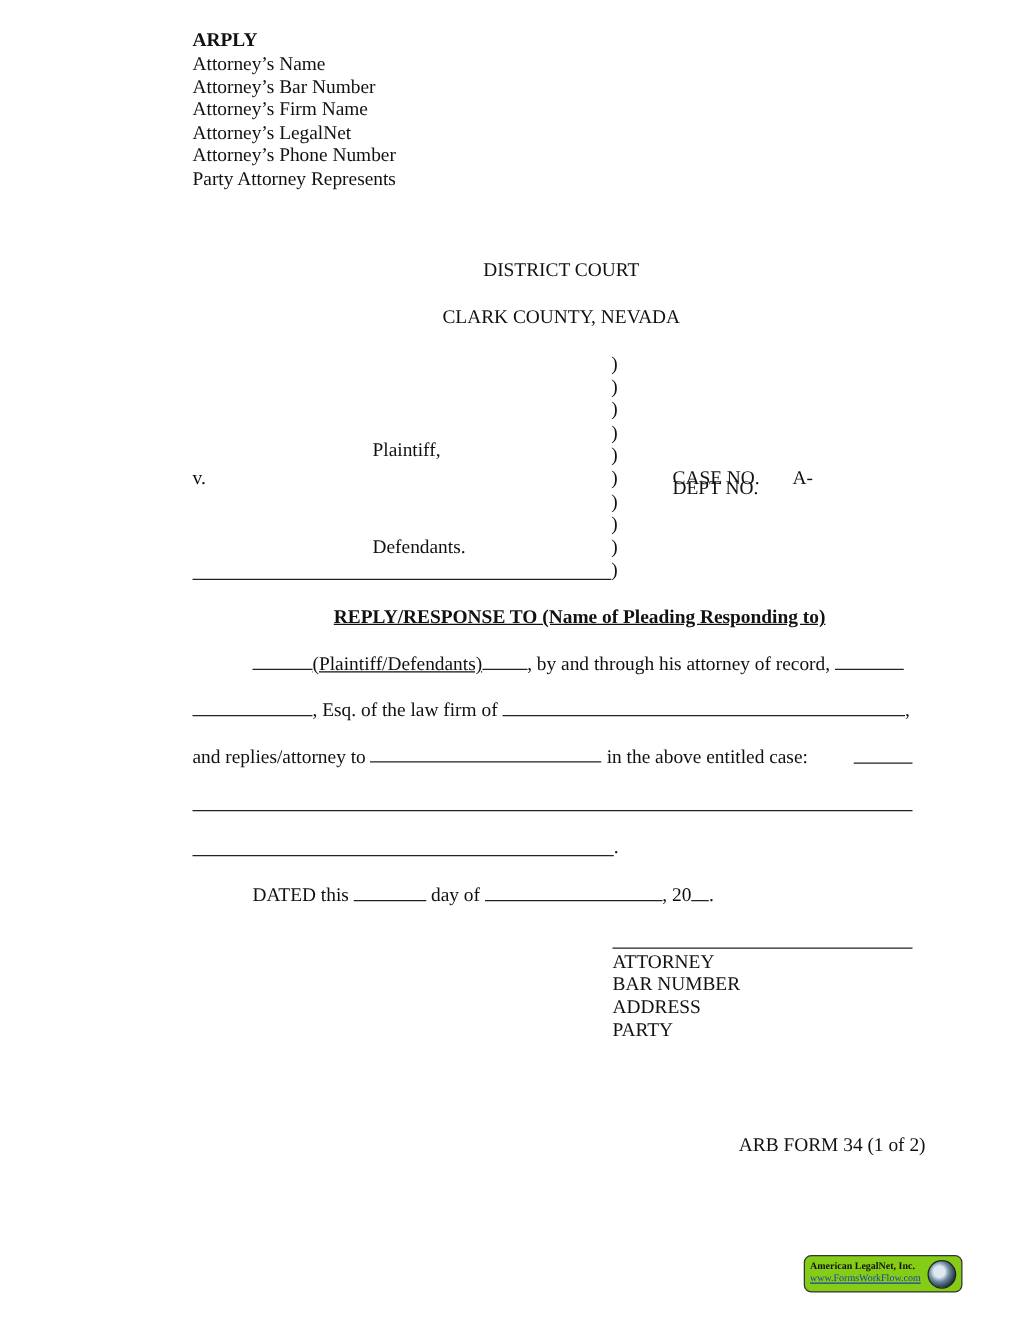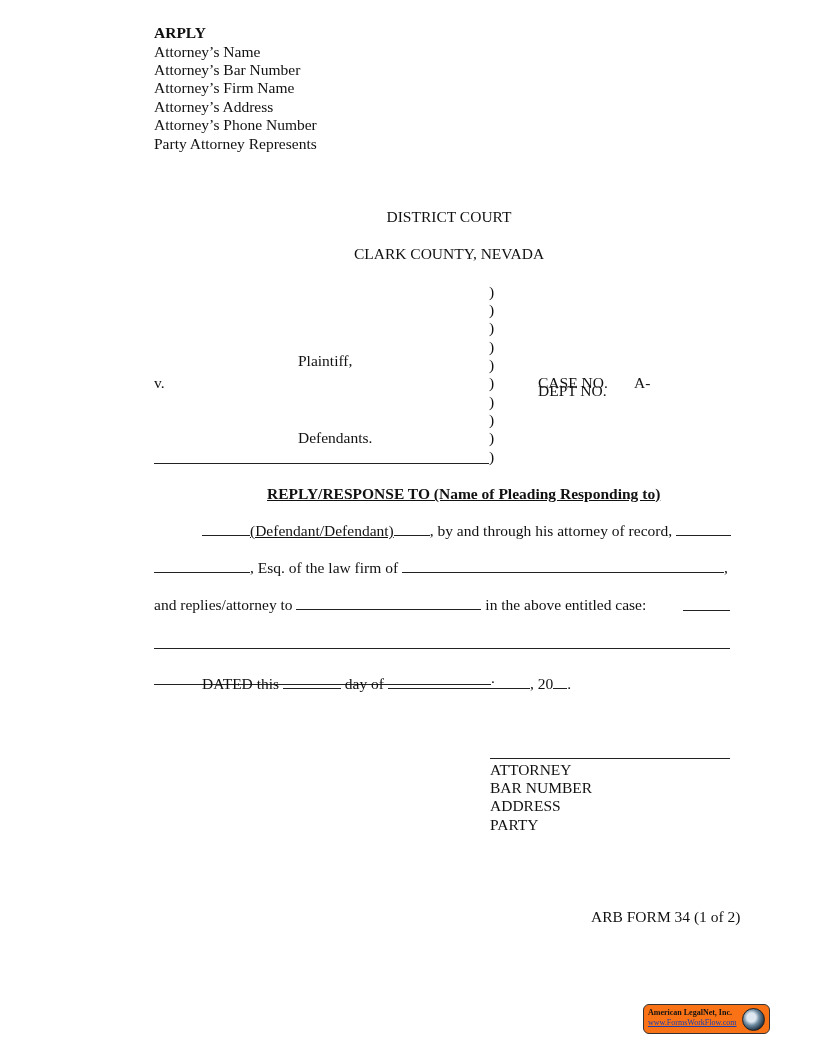--- a/index.html
+++ b/index.html
@@ -5,34 +5,34 @@
   html, body { margin: 0; padding: 0; background: #ffffff; }
   body { width: 816px; height: 1056px; position: relative; overflow: hidden;
          font-family: "Liberation Serif", serif; font-size: 15.5px; color: #111; }
   .abs { position: absolute; white-space: pre; line-height: 18px; }
   .bold { font-weight: bold; }
   .hdr-line { position: absolute; left: 154px; white-space: pre; line-height: 18px; }
   .paren { position: absolute; left: 489px; line-height: 18px; }
   .uline { position: absolute; border-bottom: 1px solid #222; height: 0; }
   .blank { display: inline-block; border-bottom: 1px solid #222; height: 14px; vertical-align: baseline; }
   .logo { position: absolute; left: 643px; top: 1004px; width: 125px; height: 28px;
-          border: 1.5px solid #333; border-radius: 6px; background: #f97316; }
+          border: 1.5px solid #333; border-radius: 6px; background: #84cc16; }
   .logo .t1 { position: absolute; left: 4px; top: 3px; font-size: 8px; font-weight: bold; line-height: 9px; white-space: nowrap; }
   .logo .t2 { position: absolute; left: 4px; top: 13px; font-size: 8px; color: #1a3fb0; text-decoration: underline; line-height: 9px; white-space: nowrap; }
   .logo .globe { position: absolute; right: 4px; top: 3px; width: 21px; height: 21px; border-radius: 50%;
           background: radial-gradient(circle at 40% 40%, #dfe8f0 0 25%, #6d8aa0 45%, #1d2f3f 75%); border: 1px solid #222; }
 </style>
 </head>
 <body>
 
 <div class="hdr-line bold" style="top:24px;">ARPLY</div>
 <div class="hdr-line" style="top:43px;">Attorney’s Name</div>
 <div class="hdr-line" style="top:61px;">Attorney’s Bar Number</div>
 <div class="hdr-line" style="top:79px;">Attorney’s Firm Name</div>
-<div class="hdr-line" style="top:98px;">Attorney’s Address</div>
+<div class="hdr-line" style="top:98px;">Attorney’s LegalNet</div>
 <div class="hdr-line" style="top:116px;text-align:center;">Attorney’s Phone Number</div>
 <div class="hdr-line" style="top:135px;">Party Attorney Represents</div>
 
 <div class="abs" style="top:208px; left:0; width:898px; text-align:center;">DISTRICT COURT</div>
 <div class="abs" style="top:245px; left:0; width:898px; text-align:center;">CLARK COUNTY, NEVADA</div>
 
 <div>
   <div class="paren" style="top:283px;">)</div>
   <div class="paren" style="top:301px;">)</div>
   <div class="paren" style="top:319px;">)</div>
@@ -49,33 +49,33 @@
 <div class="abs" style="top:374px; left:154px;">v.</div>
 <div class="abs" style="top:429px; left:298px;text-align:right;">Defendants.</div>
 <div class="uline" style="top:463px; left:154px; width:335px;"></div>
 
 <div class="abs" style="top:374px; left:538px;">CASE NO.</div>
 <div class="abs" style="top:374px; left:634px;">A-</div>
 <div class="abs" style="top:382px; left:538px;">DEPT NO.</div>
 
 <div class="abs bold" style="top:485px; left:233px; text-decoration:underline;margin-left:34px;"><span>REPLY/RESPONSE TO (Name of Pleading Responding to)</span><span style="display:inline-block;width:24px;"></span></div>
 
-<div class="abs" style="top:521px; left:202px;"><span class="blank" style="width:48px;"></span><span style="text-decoration:underline;">(Defendant/Defendant)</span><span class="blank" style="width:36px;"></span><span>, by and through his attorney of record,</span> <span class="blank" style="width:55px;"></span></div>
+<div class="abs" style="top:521px; left:202px;"><span class="blank" style="width:48px;"></span><span style="text-decoration:underline;">(Plaintiff/Defendants)</span><span class="blank" style="width:36px;"></span><span>, by and through his attorney of record,</span> <span class="blank" style="width:55px;"></span></div>
 
 <div class="abs" style="top:558px; left:154px;"><span class="blank" style="width:96px;"></span><span>, Esq. of the law firm of</span> <span class="blank" style="width:322px;"></span><span>,</span></div>
 
 <div class="abs" style="top:595px; left:154px;"><span>and replies/attorney to</span> <span class="blank" style="width:185px;"></span> <span>in the above entitled case:</span></div>
 <div class="uline" style="top:610px; left:683px; width:47px;"></div>
 
 <div class="uline" style="top:648px; left:154px; width:576px;"></div>
 
 <div class="uline" style="top:684px; left:154px; width:337px;"></div>
 <div class="abs" style="top:669px; left:491px;">.</div>
 
-<div class="abs" style="top:674px; left:202px;"><span>DATED this</span> <span class="blank" style="width:58px;"></span> <span>day of</span> <span class="blank" style="width:142px;"></span><span>, 20</span><span class="blank" style="width:14px;"></span><span>.</span></div>
+<div class="abs" style="top:706px; left:202px;"><span>DATED this</span> <span class="blank" style="width:58px;"></span> <span>day of</span> <span class="blank" style="width:142px;"></span><span>, 20</span><span class="blank" style="width:14px;"></span><span>.</span></div>
 
 <div class="uline" style="top:758px; left:490px; width:240px;"></div>
 <div class="abs" style="top:761px; left:490px;">ATTORNEY</div>
 <div class="abs" style="top:779px; left:490px;">BAR NUMBER</div>
 <div class="abs" style="top:797px; left:490px;">ADDRESS</div>
 <div class="abs" style="top:816px; left:490px;">PARTY</div>
 
 <div class="abs" style="top:908px; left:591px;">ARB FORM 34 (1 of 2)</div>
 
 <div class="logo">

